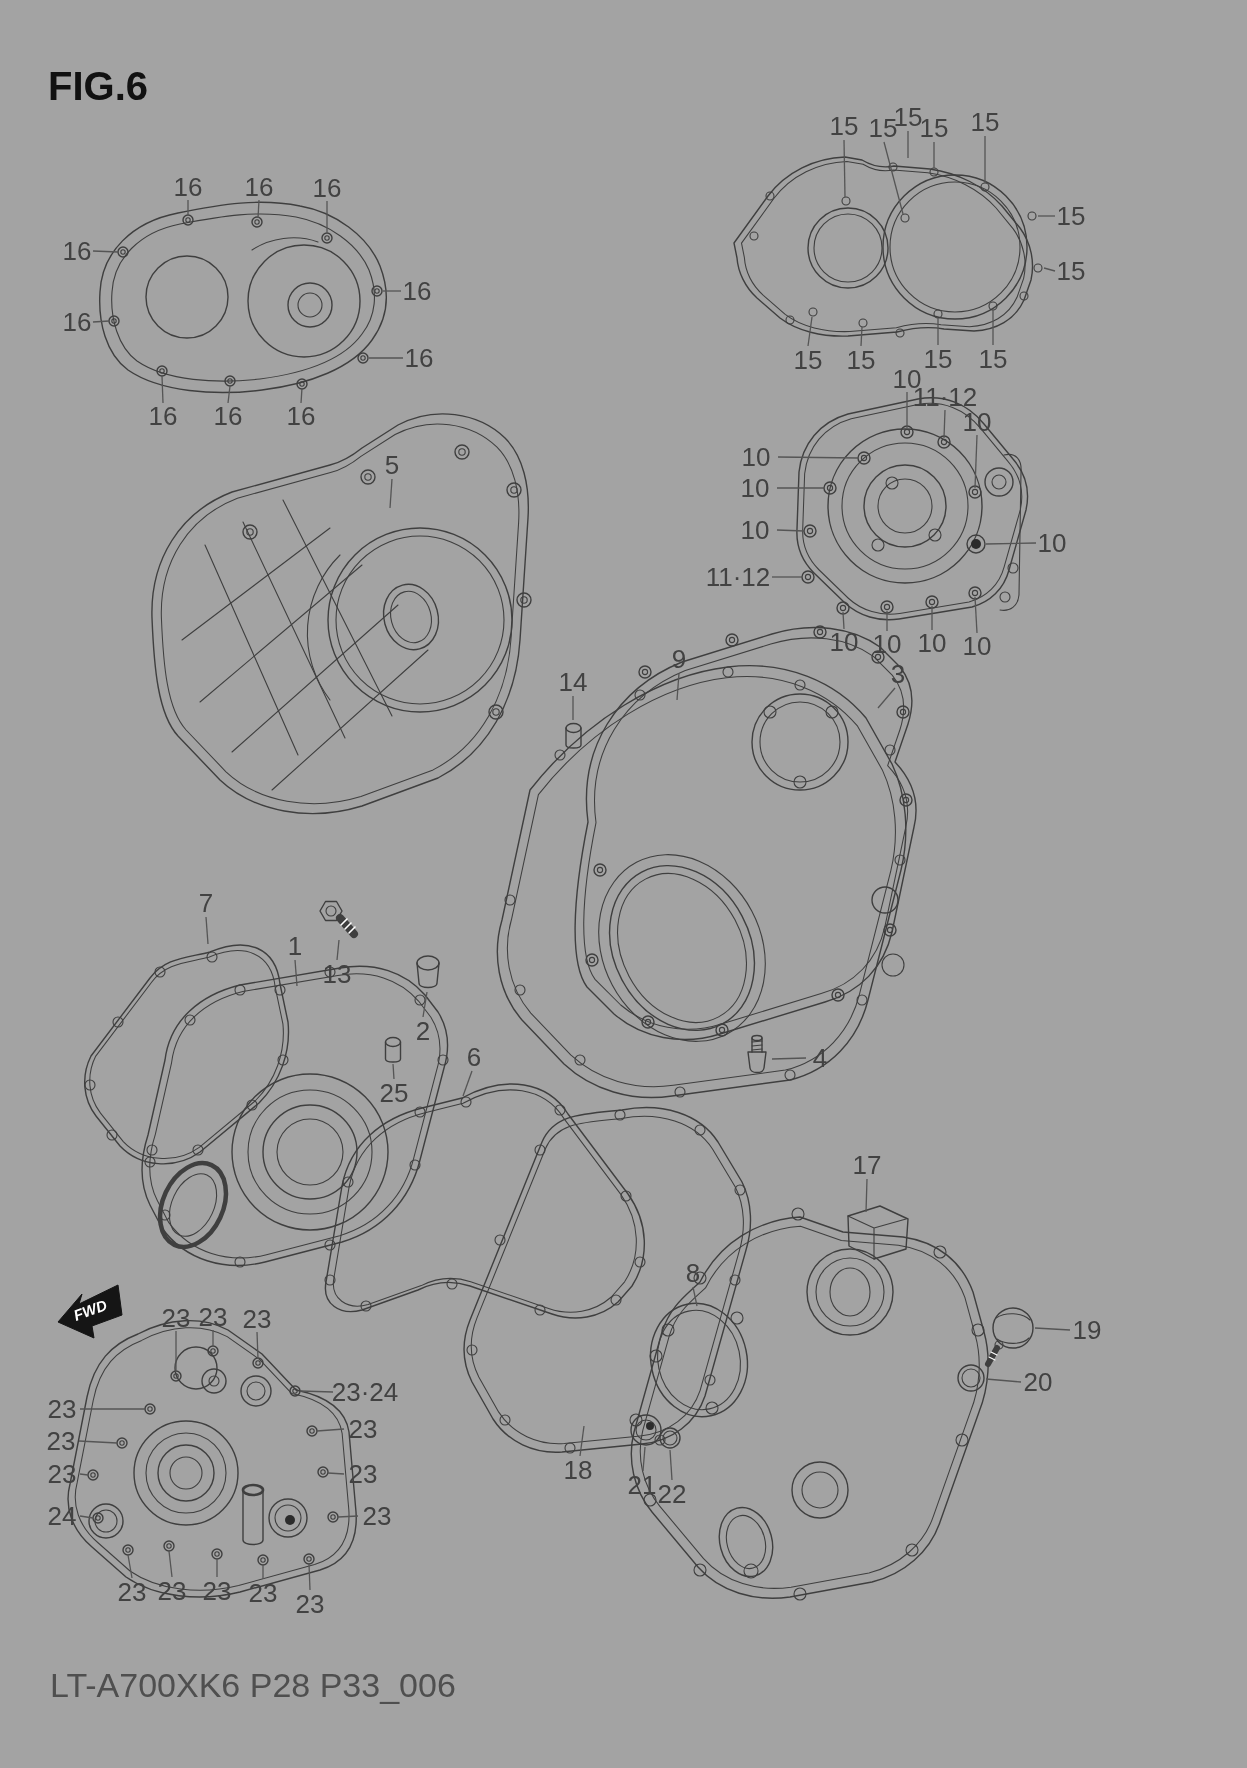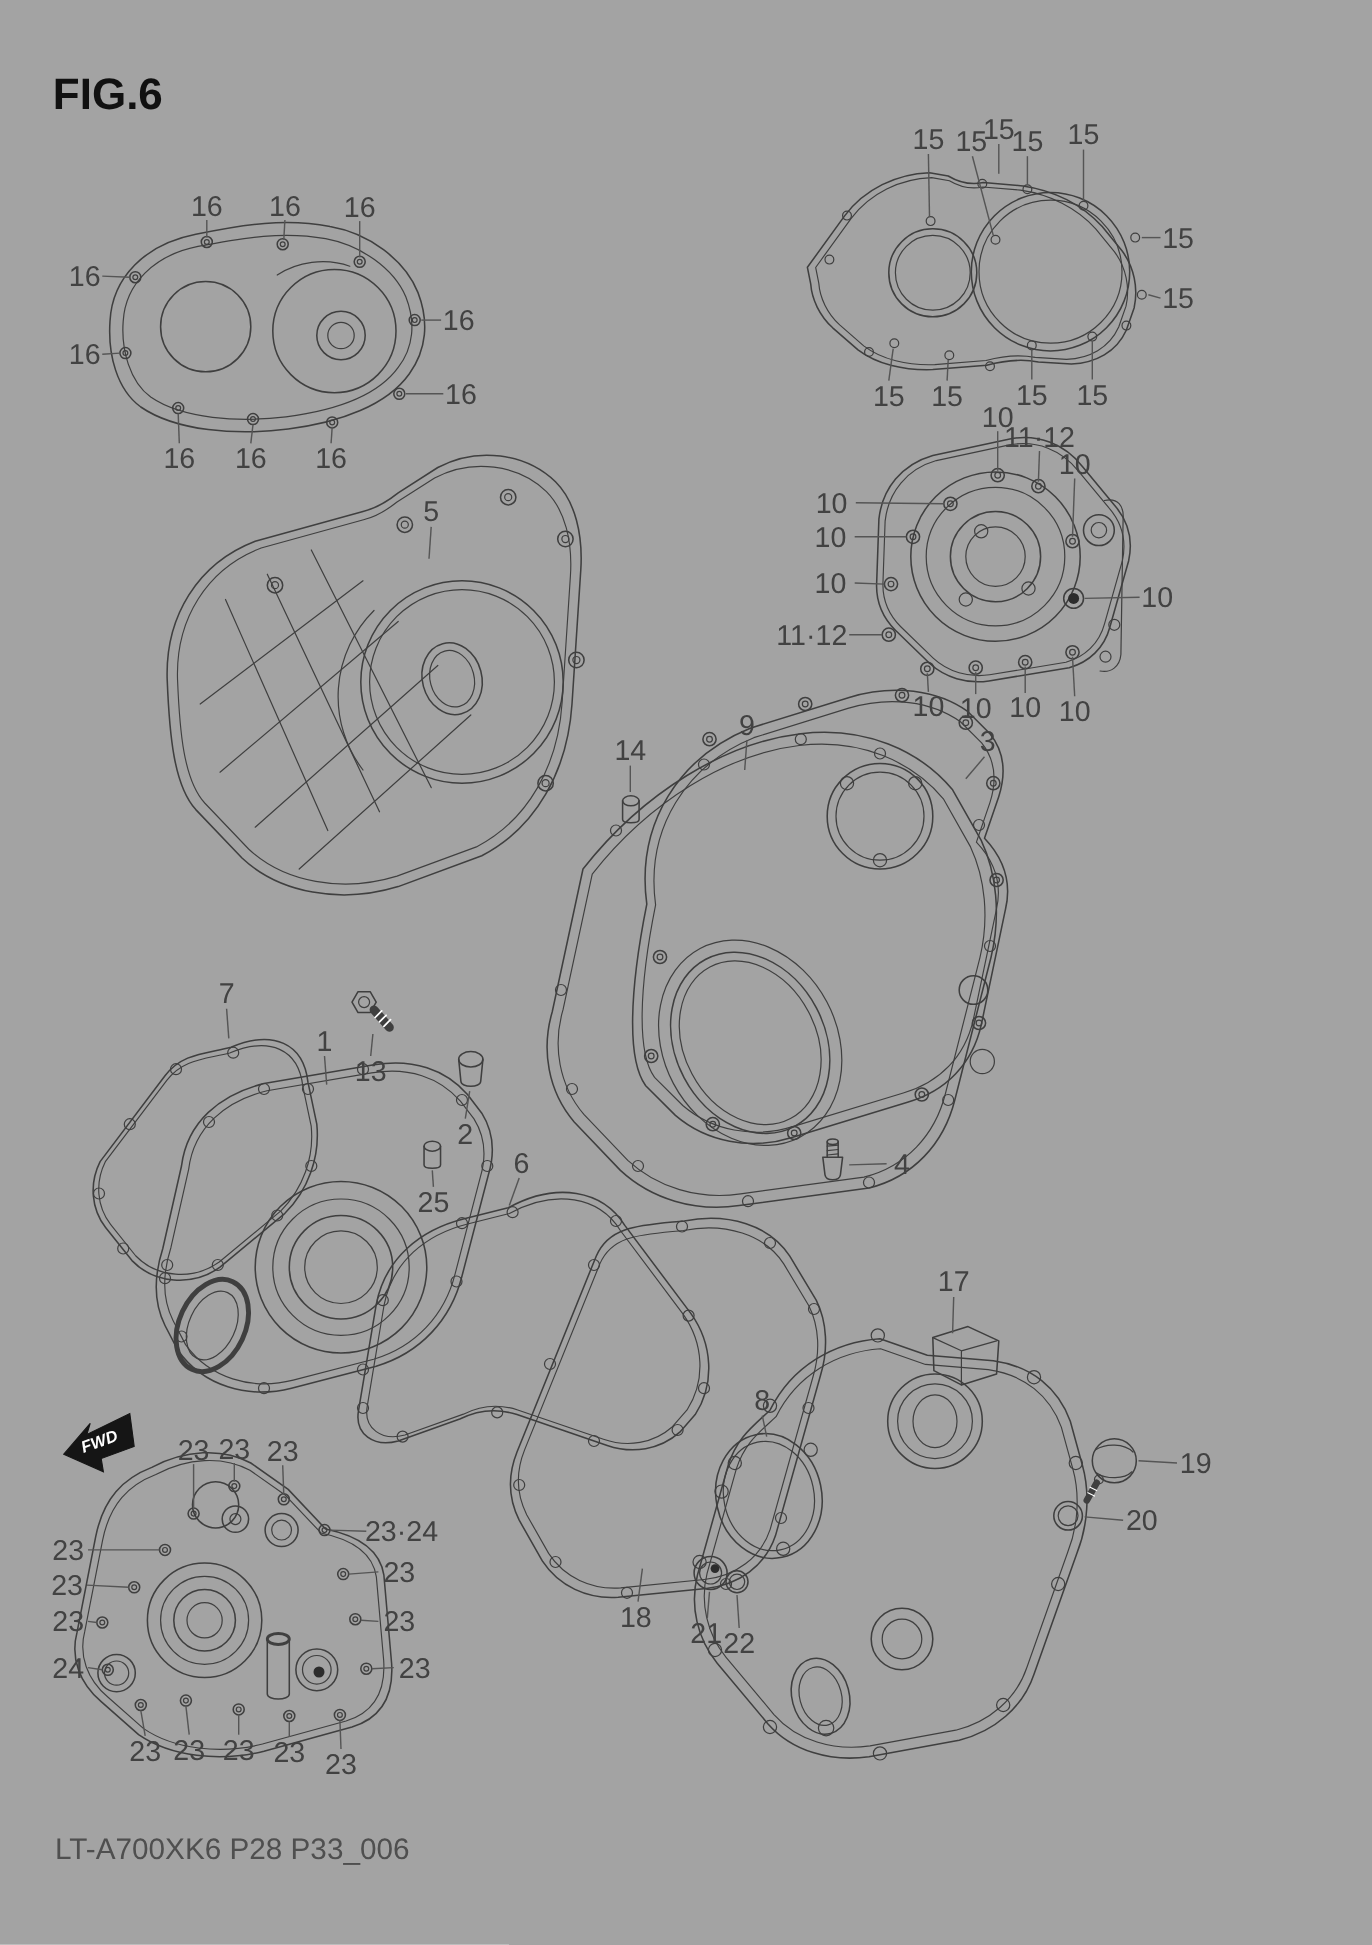--- a/index.html
+++ b/index.html
@@ -1,21 +1,21 @@
 <!DOCTYPE html>
 <html><head>
 <meta charset="utf-8">
 <style>
   html,body{margin:0;padding:0;background:#e8e8e8;}
   .stage{position:relative;width:1247px;height:1768px;background:#a3a3a3;overflow:hidden;
          font-family:"Liberation Sans",sans-serif;}
   .stage svg{position:absolute;left:0;top:0;}
   .fig-title{position:absolute;left:48px;top:64px;font-size:40px;font-weight:bold;
              color:#111;letter-spacing:0px;}
-  .footer-code{position:absolute;left:50px;top:1666px;font-size:27px;color:#4f4f4f;}
+  .footer-code{position:absolute;left:50px;top:1666px;font-size:34px;color:#4f4f4f;}
   .footer-name{position:absolute;left:50px;top:1700px;font-size:27px;color:#4f4f4f;letter-spacing:1px;}
   .art{stroke:#3f3f3f;fill:none;stroke-width:1.4;stroke-linejoin:round;stroke-linecap:round;}
   .thin{stroke-width:1.1;}
   .thick{stroke-width:4.5;}
   .dark{fill:#2c2c2c;stroke:none;}
   .leader{stroke:#555;stroke-width:1.3;}
   .callout{font-family:"Liberation Sans",sans-serif;font-size:26px;fill:#424242;text-anchor:middle;}
   .fwd-text{font-family:"Liberation Sans",sans-serif;font-size:15px;font-weight:bold;
             font-style:italic;fill:#fff;stroke:none;}
 </style>

